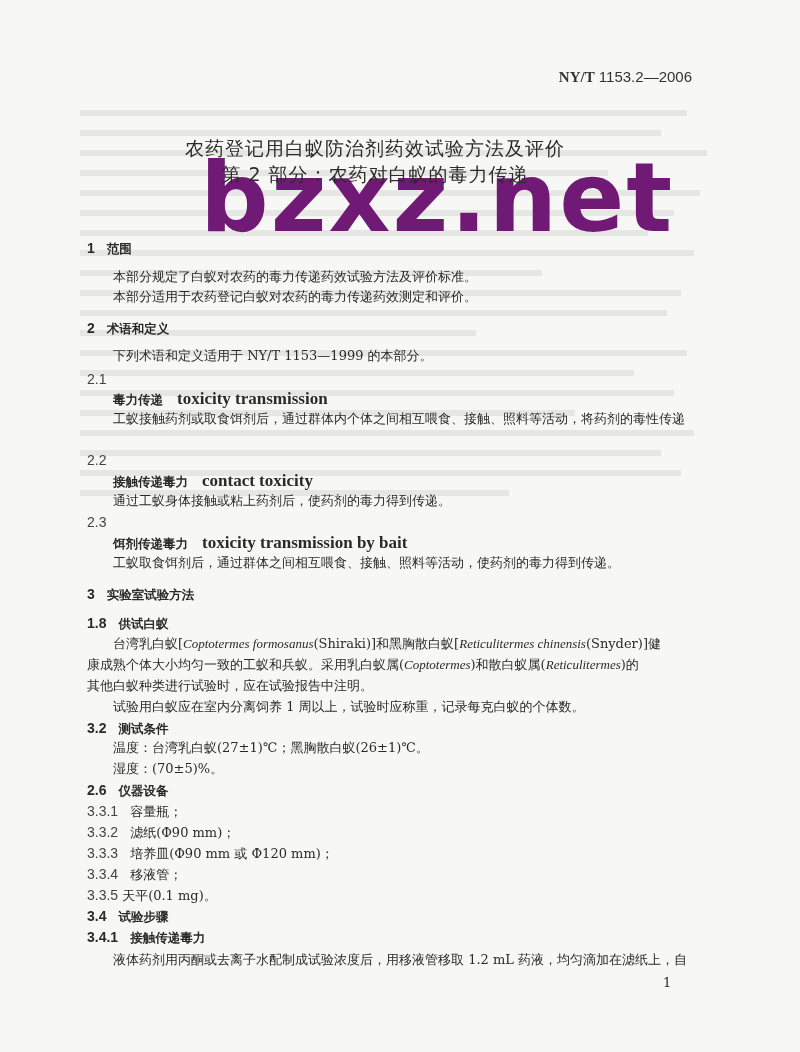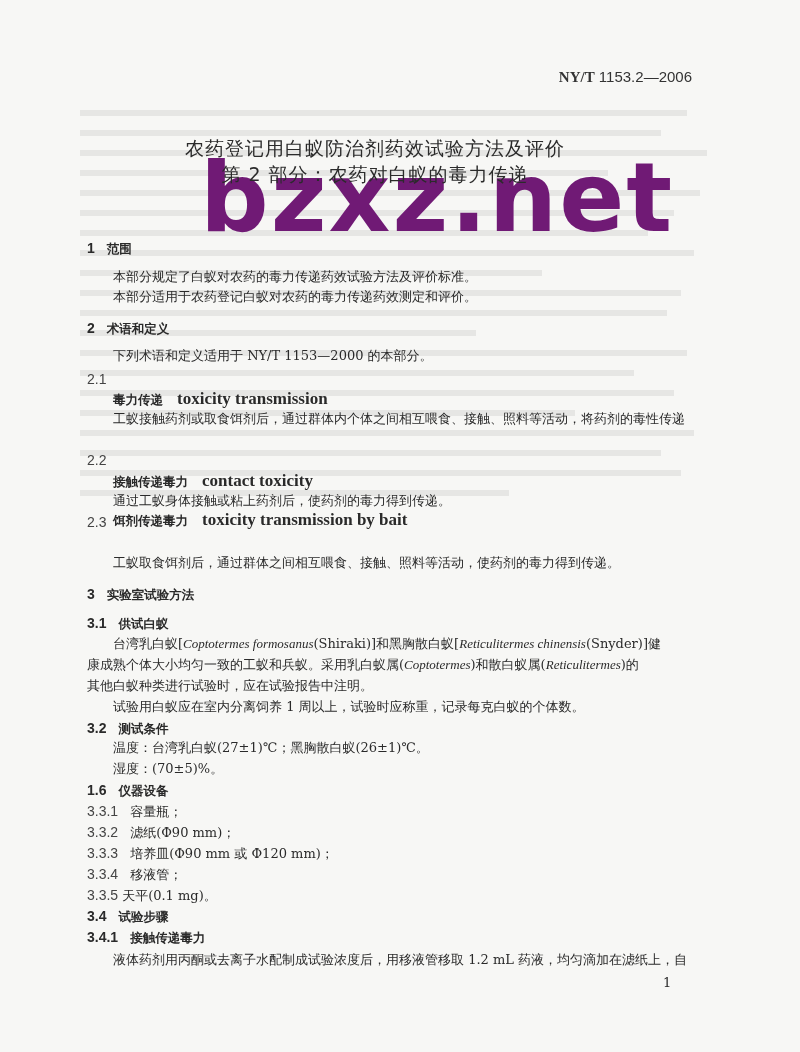--- a/index.html
+++ b/index.html
@@ -86,64 +86,64 @@
 
   <div class="line h" style="top:238px">
     <span class="hnum">1</span><span>范围</span>
   </div>
   <div class="line indent" style="top:287px">本部分适用于农药登记白蚁对农药的毒力传递药效测定和评价。</div>
   <div class="line indent" style="top:267px">本部分规定了白蚁对农药的毒力传递药效试验方法及评价标准。</div>
 
   <div class="line h" style="top:318px">
     <span class="hnum">2</span><span>术语和定义</span>
   </div>
-  <div class="line indent" style="top:346px">下列术语和定义适用于 NY/T 1153—2000 的本部分。</div>
+  <div class="line indent" style="top:346px">下列术语和定义适用于 NY/T 1153—1999 的本部分。</div>
 
   <div class="line num" style="top:369px">2.1</div>
   <div class="line indent" style="top:389px">
     <span class="h">毒力传递</span><span class="en">toxicity transmission</span>
   </div>
   <div class="line indent" style="top:409px">工蚁接触药剂或取食饵剂后，通过群体内个体之间相互喂食、接触、照料等活动，将药剂的毒性传递</div>
 
   <div class="line num" style="top:450px">2.2</div>
   <div class="line indent" style="top:471px">
     <span class="h">接触传递毒力</span><span class="en">contact toxicity</span>
   </div>
   <div class="line indent" style="top:491px">通过工蚁身体接触或粘上药剂后，使药剂的毒力得到传递。</div>
 
   <div class="line num" style="top:512px">2.3</div>
-  <div class="line indent" style="top:510px">
+  <div class="line indent" style="top:533px">
     <span class="h">饵剂传递毒力</span><span class="en">toxicity transmission by bait</span>
   </div>
   <div class="line indent" style="top:553px">工蚁取食饵剂后，通过群体之间相互喂食、接触、照料等活动，使药剂的毒力得到传递。</div>
 
   <div class="line h" style="top:584px">
     <span class="hnum">3</span><span>实验室试验方法</span>
   </div>
 
   <div class="line h" style="top:613px">
-    <span class="hnum">3.1</span><span>供试白蚁</span>
+    <span class="hnum">1.8</span><span>供试白蚁</span>
   </div>
   <div class="line indent" style="top:634px">
     <span>台湾乳白蚁[</span><i>Coptotermes formosanus</i><span>(Shiraki)]和黑胸散白蚁[</span><i>Reticulitermes chinensis</i><span>(Snyder)]健</span>
   </div>
   <div class="line" style="top:655px">
     <span>康成熟个体大小均匀一致的工蚁和兵蚁。采用乳白蚁属(</span><i>Coptotermes</i><span>)和散白蚁属(</span><i>Reticulitermes</i><span>)的</span>
   </div>
   <div class="line" style="top:676px">其他白蚁种类进行试验时，应在试验报告中注明。</div>
   <div class="line indent" style="top:697px">试验用白蚁应在室内分离饲养 1 周以上，试验时应称重，记录每克白蚁的个体数。</div>
 
   <div class="line h" style="top:718px">
     <span class="hnum">3.2</span><span>测试条件</span>
   </div>
   <div class="line indent" style="top:738px">温度：台湾乳白蚁(27±1)℃；黑胸散白蚁(26±1)℃。</div>
   <div class="line indent" style="top:759px">湿度：(70±5)%。</div>
 
   <div class="line h" style="top:780px">
-    <span class="hnum">1.6</span><span>仪器设备</span>
+    <span class="hnum">2.6</span><span>仪器设备</span>
   </div>
   <div class="line" style="top:801px">
     <span class="num" style="margin-right:12px">3.3.1</span><span>容量瓶；</span>
   </div>
   <div class="line" style="top:822px">
     <span class="num" style="margin-right:12px">3.3.2</span><span>滤纸(Φ90 mm)；</span>
   </div>
   <div class="line" style="top:843px">
     <span class="num" style="margin-right:12px">3.3.3</span><span>培养皿(Φ90 mm 或 Φ120 mm)；</span>
   </div>

